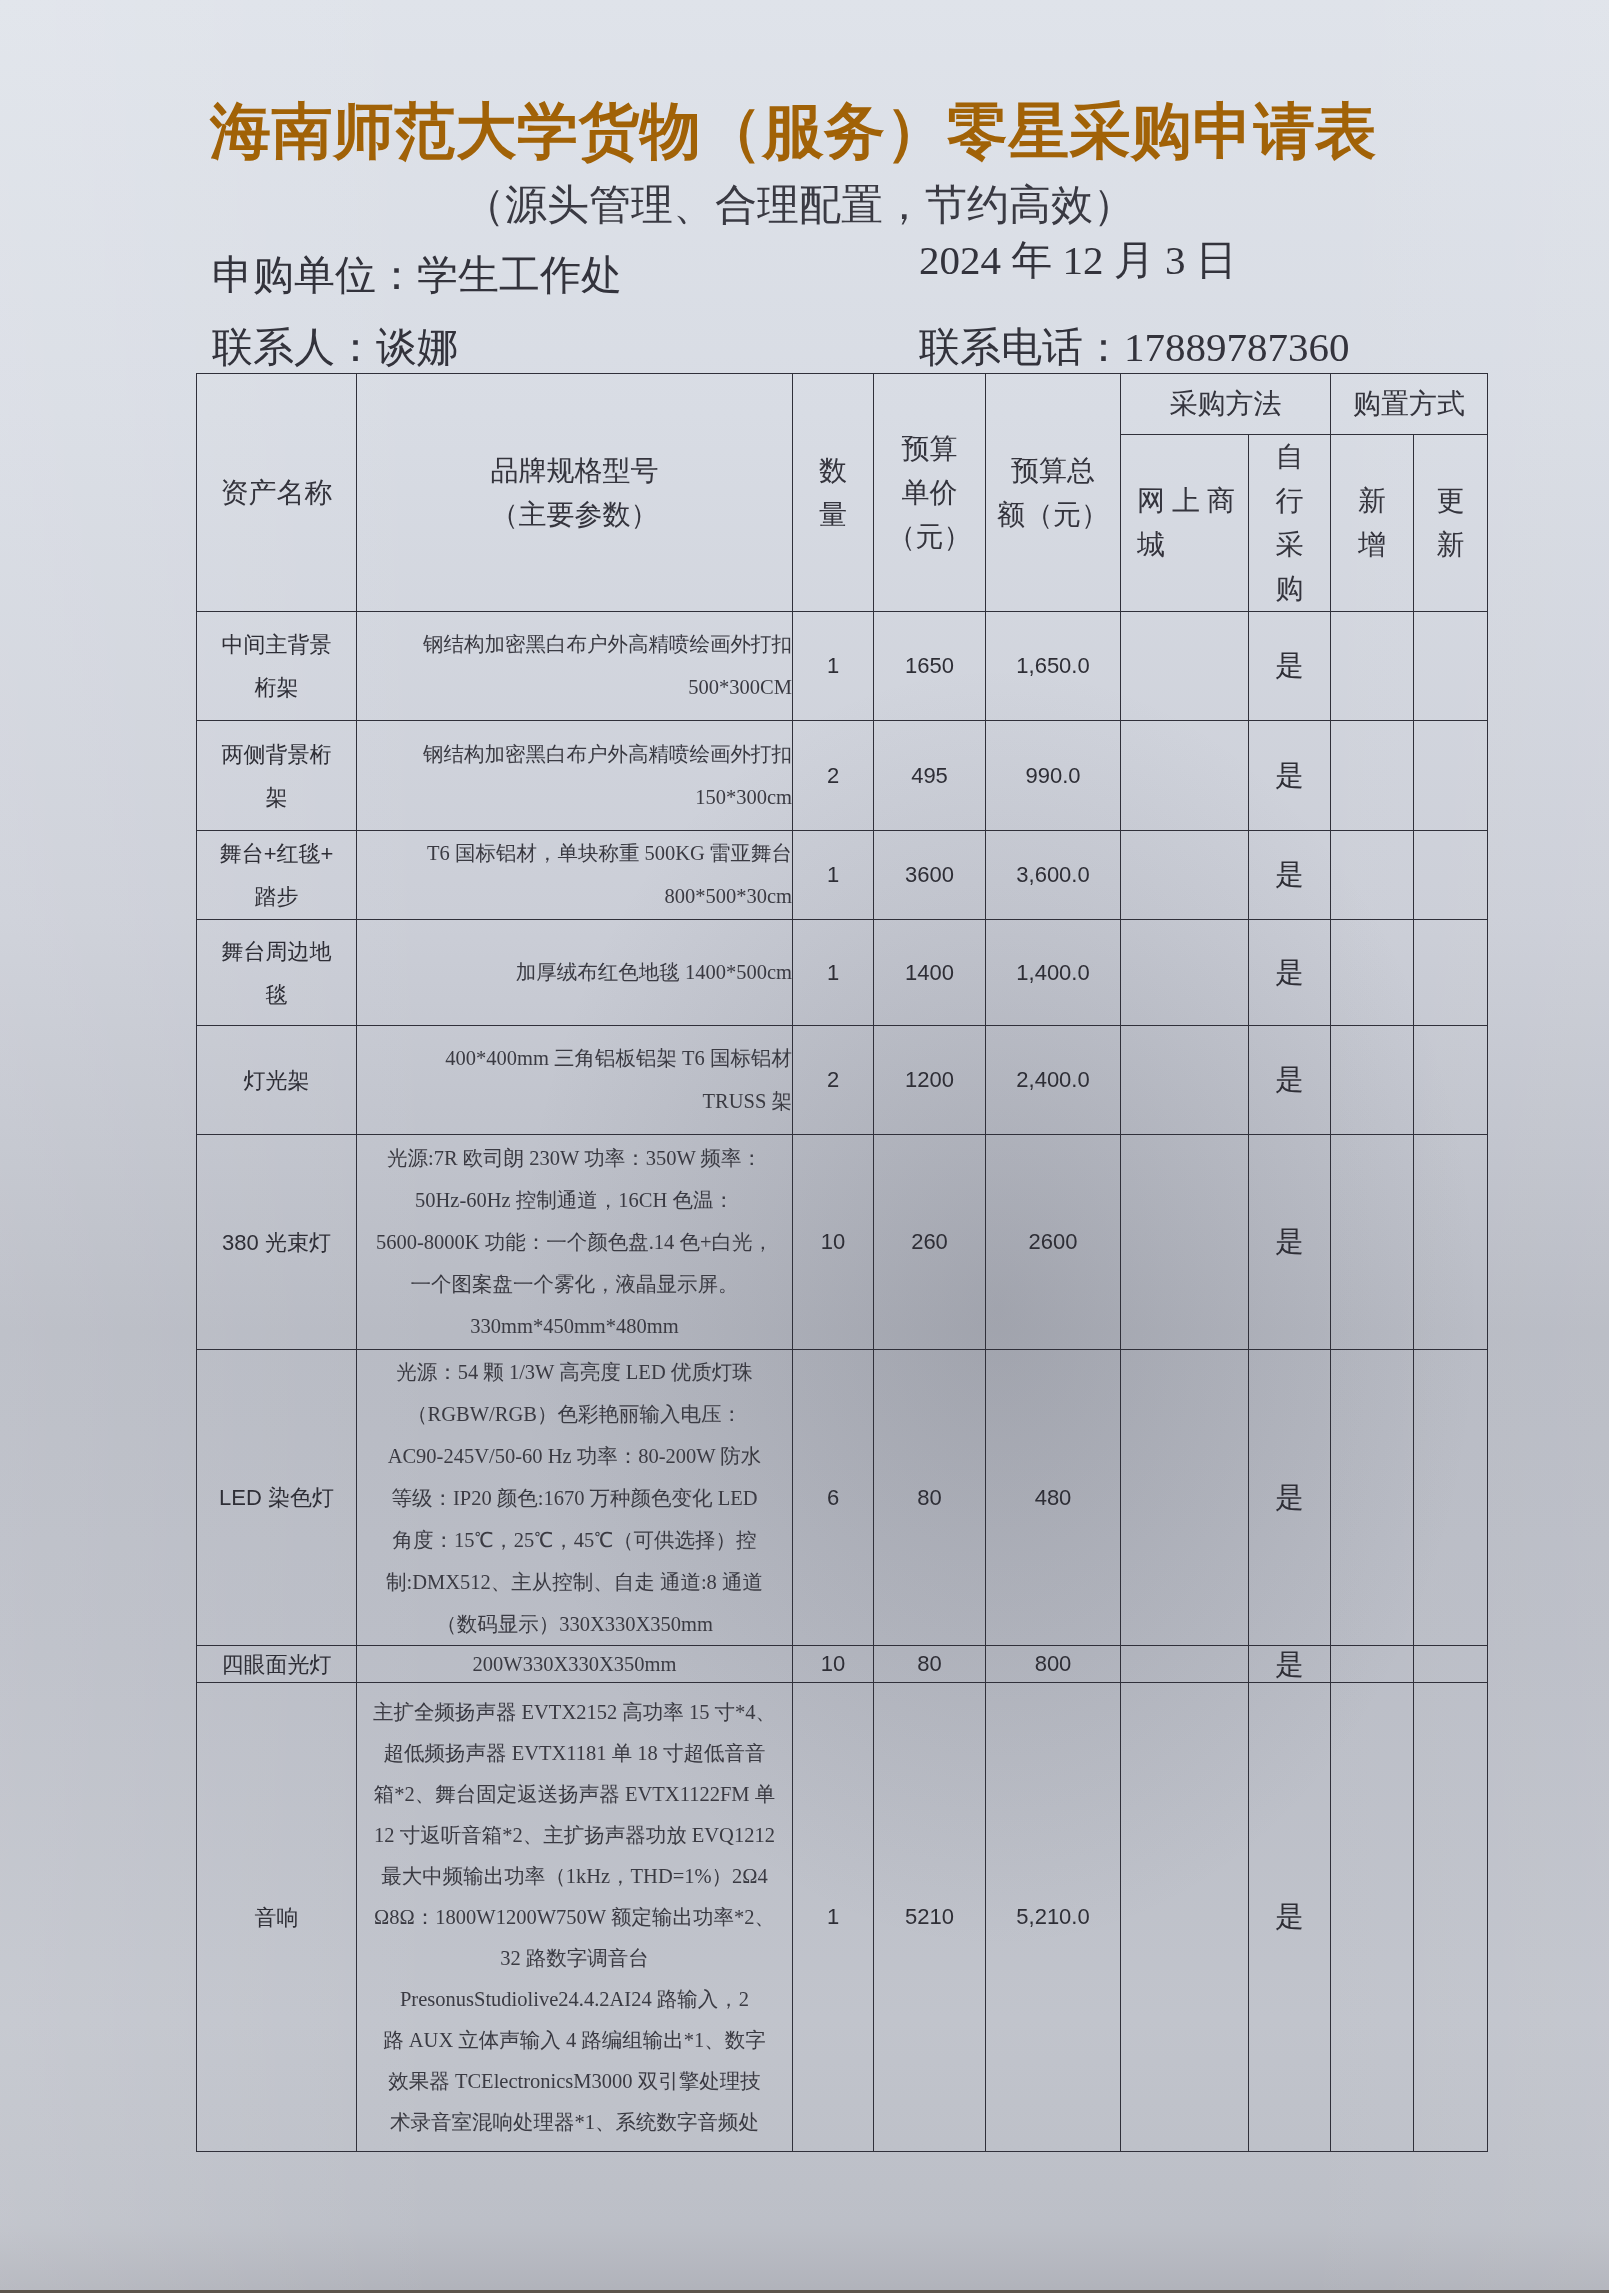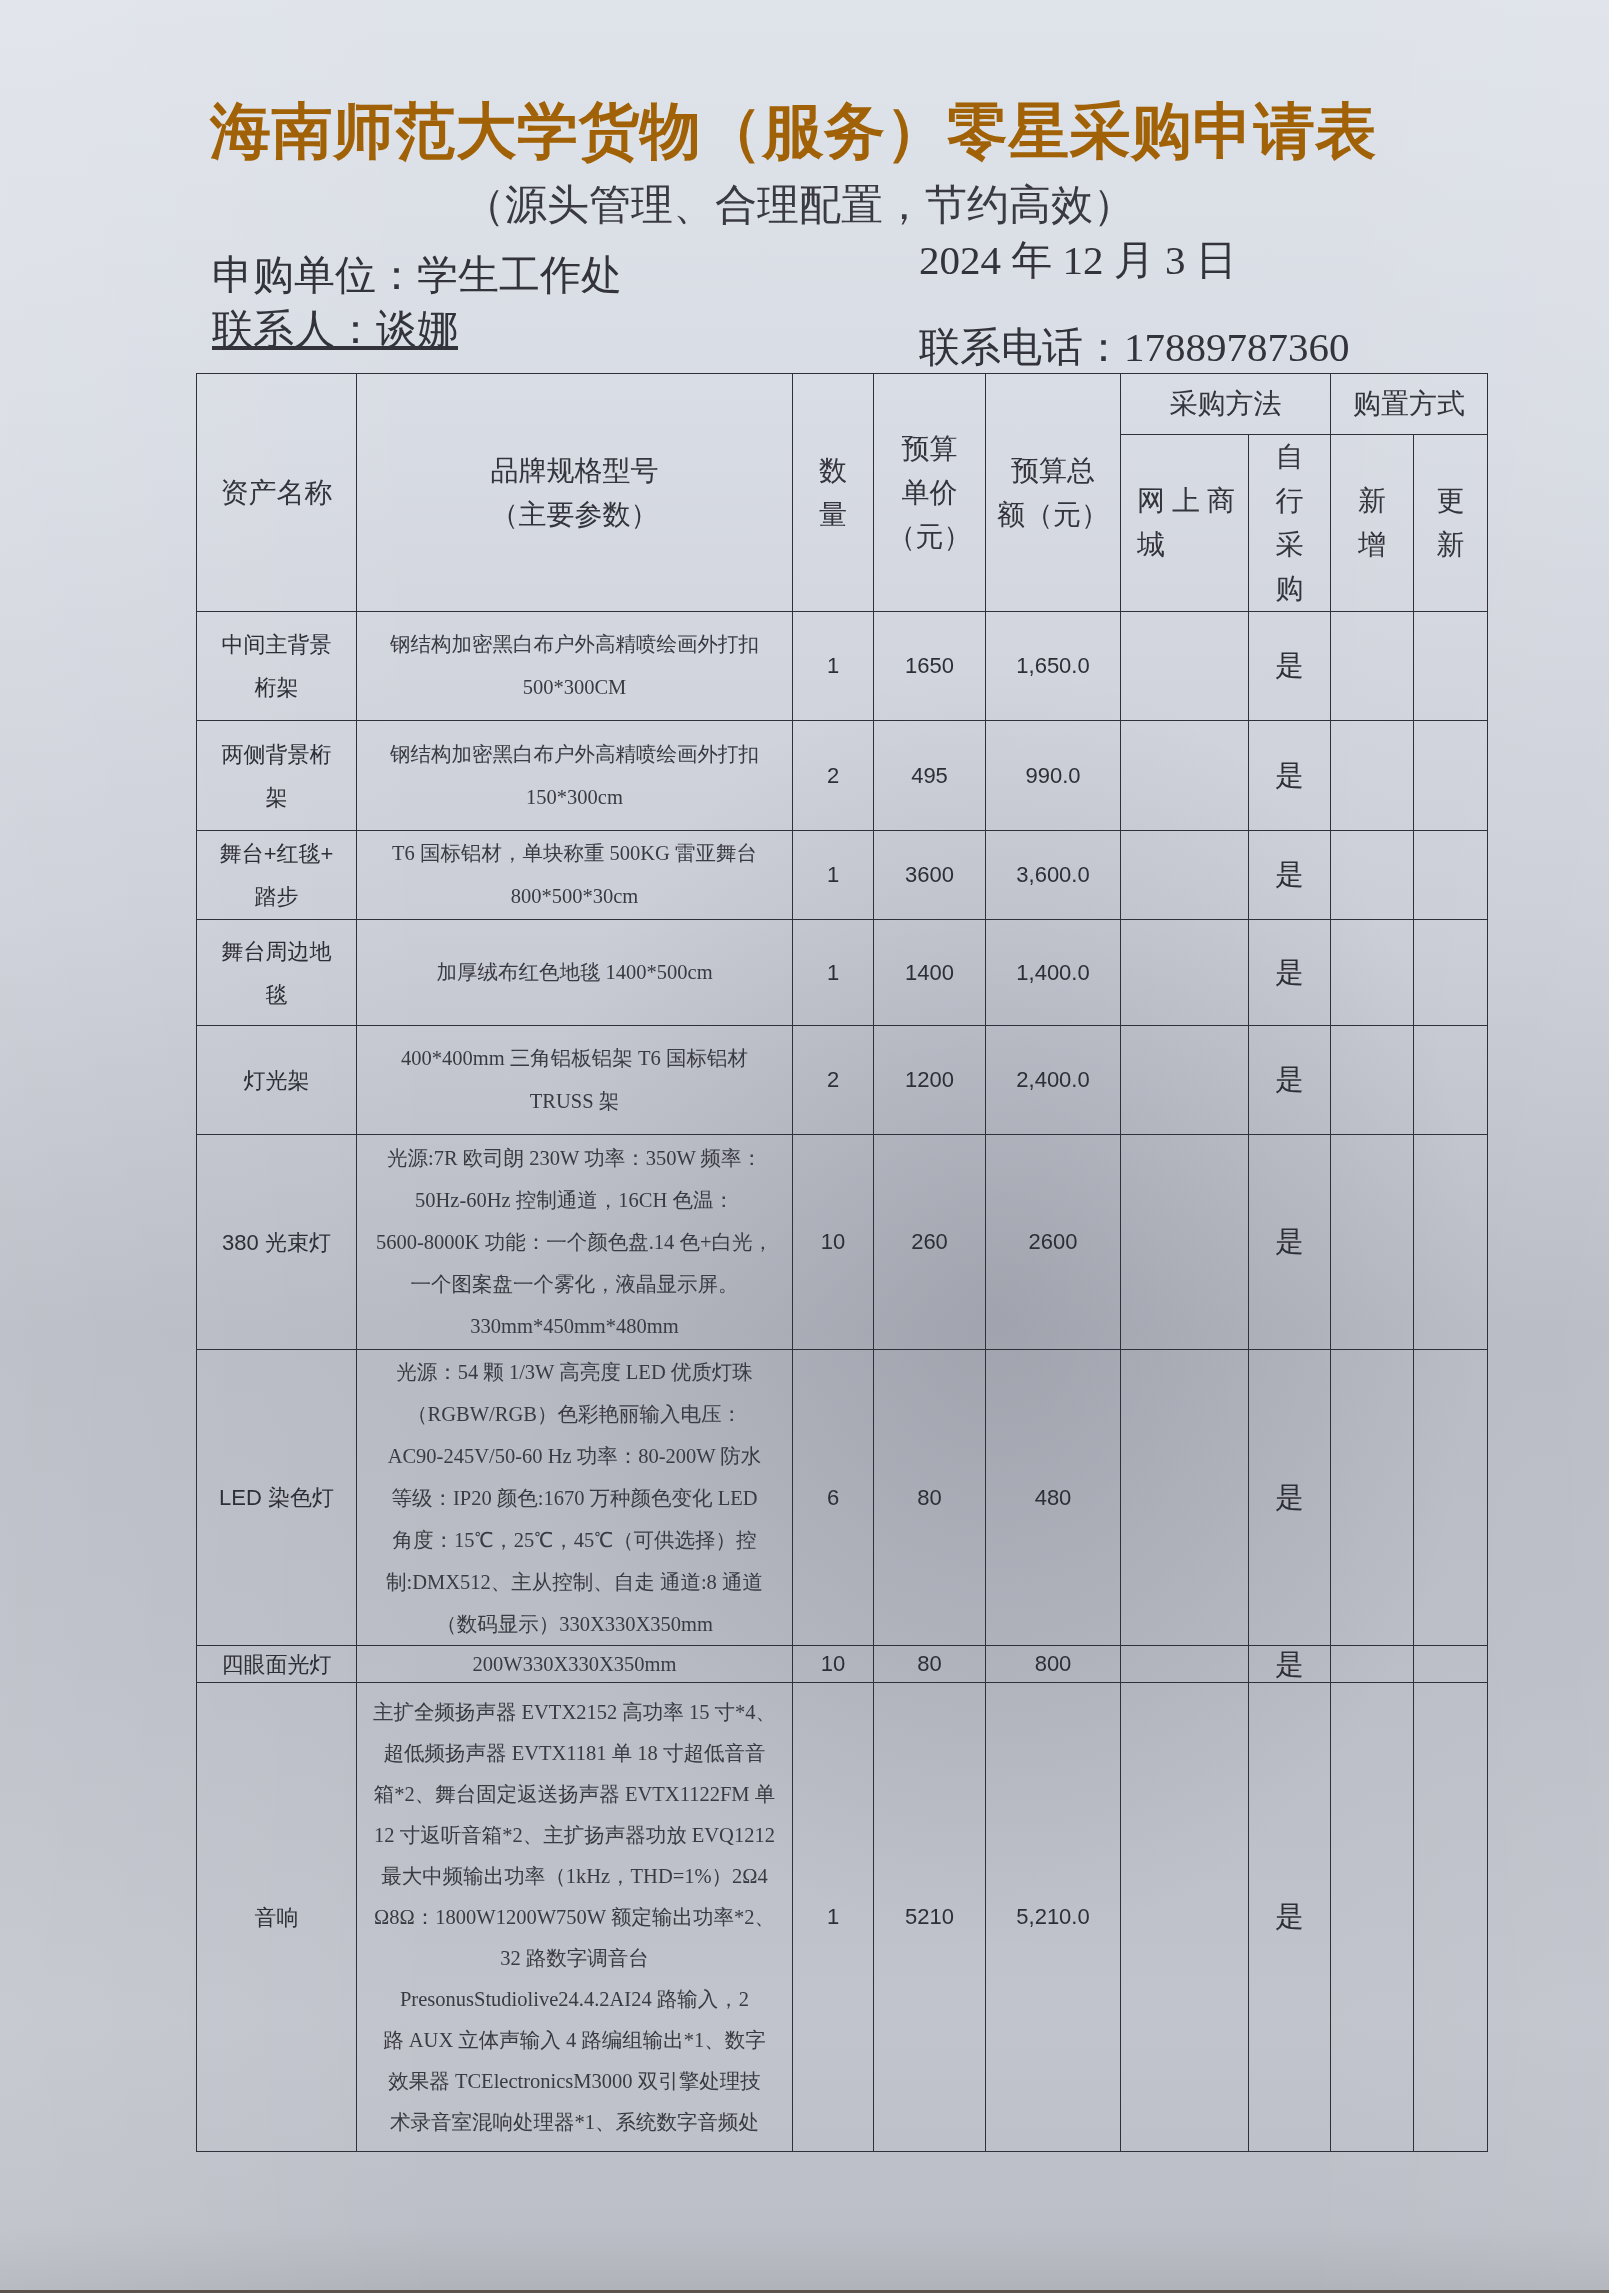--- a/index.html
+++ b/index.html
@@ -21,39 +21,39 @@
   .subtitle {
     position: absolute; left: 463px; top: 180px; height: 50px; line-height: 50px;
     font-family: "Liberation Serif", serif; font-size: 42px; color: #3a3a43; white-space: nowrap;
   }
   .info {
     position: absolute; height: 50px; line-height: 50px;
     font-family: "Liberation Serif", serif; font-size: 41px; color: #33333c; white-space: nowrap;
   }
   .info.l3a { left: 212px; top: 250px; }
   .info.l3b { left: 919px; top: 235px; }
-  .info.l4a { left: 212px; top: 304px; text-decoration: underline; }
+  .info.l4a { left: 212px; top: 322px; }
   .info.l4b { left: 919px; top: 322px; }
 
   table.form {
     position: absolute; left: 196px; top: 373px;
     border-collapse: collapse; table-layout: fixed; width: 1291px;
   }
   table.form td {
     border: 1.8px solid #30303a; padding: 0; vertical-align: middle; text-align: center;
     overflow: visible;
   }
   .hd { font-family: "Liberation Serif", serif; font-size: 28px; color: #34343d; line-height: 44px; }
   .hd .ln { display: block; white-space: nowrap; }
   .hd.left { text-align: left; padding-left: 16px; }
   .name { font-family: "Liberation Sans", sans-serif; font-size: 22px; color: #2e2e36; line-height: 43px; }
   .name .ln { display: block; white-space: nowrap; }
   td.spec { text-align: left; padding-left: 14.3px; font-family: "Liberation Serif", serif; font-size: 20.5px; color: #3a3a42; }
   td.spec .ln { display: block; white-space: nowrap; }
-  .lh48 .ln { line-height: 43px; }
+  .lh48 .ln { line-height: 43px; text-align: right; }
   .lh47 .ln { line-height: 42px; }
   .lh46 .ln { line-height: 41px; }
   .lh30 .ln { line-height: 27px; }
   .num { font-family: "Liberation Sans", sans-serif; font-size: 22px; color: #2e2e36; }
   .yes { font-family: "Liberation Serif", serif; font-size: 28.5px; color: #2e2e36; }
 </style>
 </head>
 <body>
 
 <div class="title">海南师范大学货物（服务）零星采购申请表</div>

